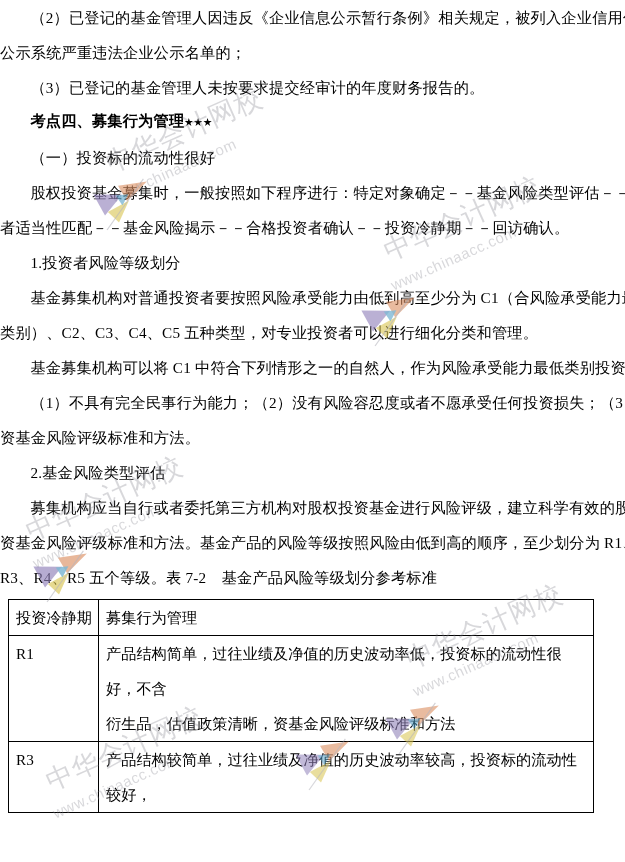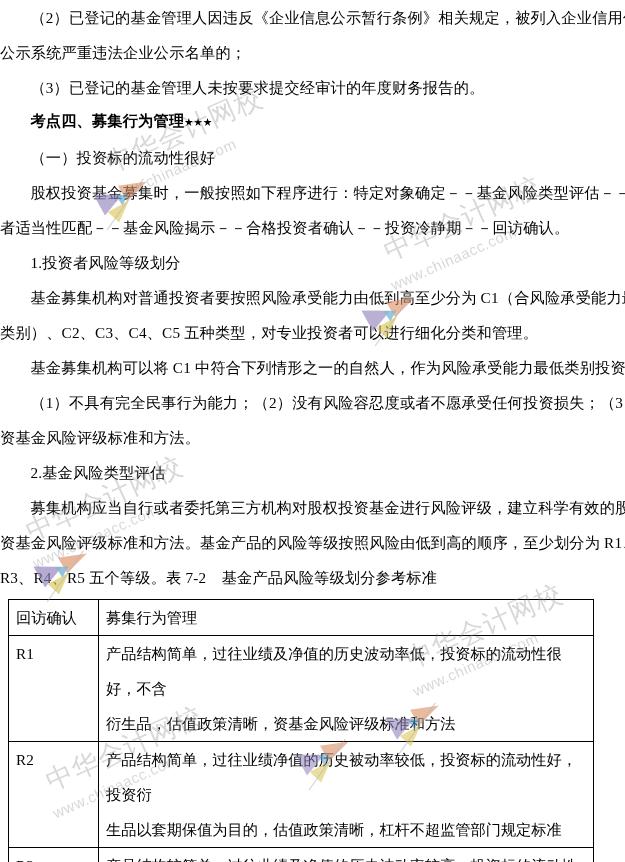--- a/index.html
+++ b/index.html
@@ -187,39 +187,32 @@
     <div class="para-block">
       <p class="line indent">募集机构应当自行或者委托第三方机构对股权投资基金进行风险评级，建立科学有效的股权投</p>
       <p class="line">资基金风险评级标准和方法。基金产品的风险等级按照风险由低到高的顺序，至少划分为 R1、R2、</p>
       <p class="line">R3、R4、R5 五个等级。表 7-2　基金产品风险等级划分参考标准</p>
     </div>
   </div>
 
   <table class="risk-table">
     <tbody>
       <tr>
-        <td class="col-level hdr">回访确认</td>
+        <td class="col-level hdr">投资冷静期</td>
         <td class="col-desc hdr">募集行为管理</td>
       </tr>
 
       <tr>
         <td class="col-level">R1</td>
         <td class="col-desc">
           <span class="cell-text">产品结构简单，过往业绩及净值的历史波动率低，投资标的流动性很好，不含</span>
           <span class="cell-text">衍生品，估值政策清晰，资基金风险评级标准和方法</span>
         </td>
       </tr>
 
-      <tr>
-        <td class="col-level">R2</td>
-        <td class="col-desc">
-          <span class="cell-text">产品结构简单，过往业绩净值的历史被动率较低，投资标的流动性好，投资衍</span>
-          <span class="cell-text">生品以套期保值为目的，估值政策清晰，杠杆不超监管部门规定标准</span>
-        </td>
-      </tr>
 
       <tr>
         <td class="col-level">R3</td>
         <td class="col-desc">
           <span class="cell-text">产品结构较简单，过往业绩及净值的历史波动率较高，投资标的流动性较好，</span>
 
         </td>
       </tr>
 
     </tbody>

